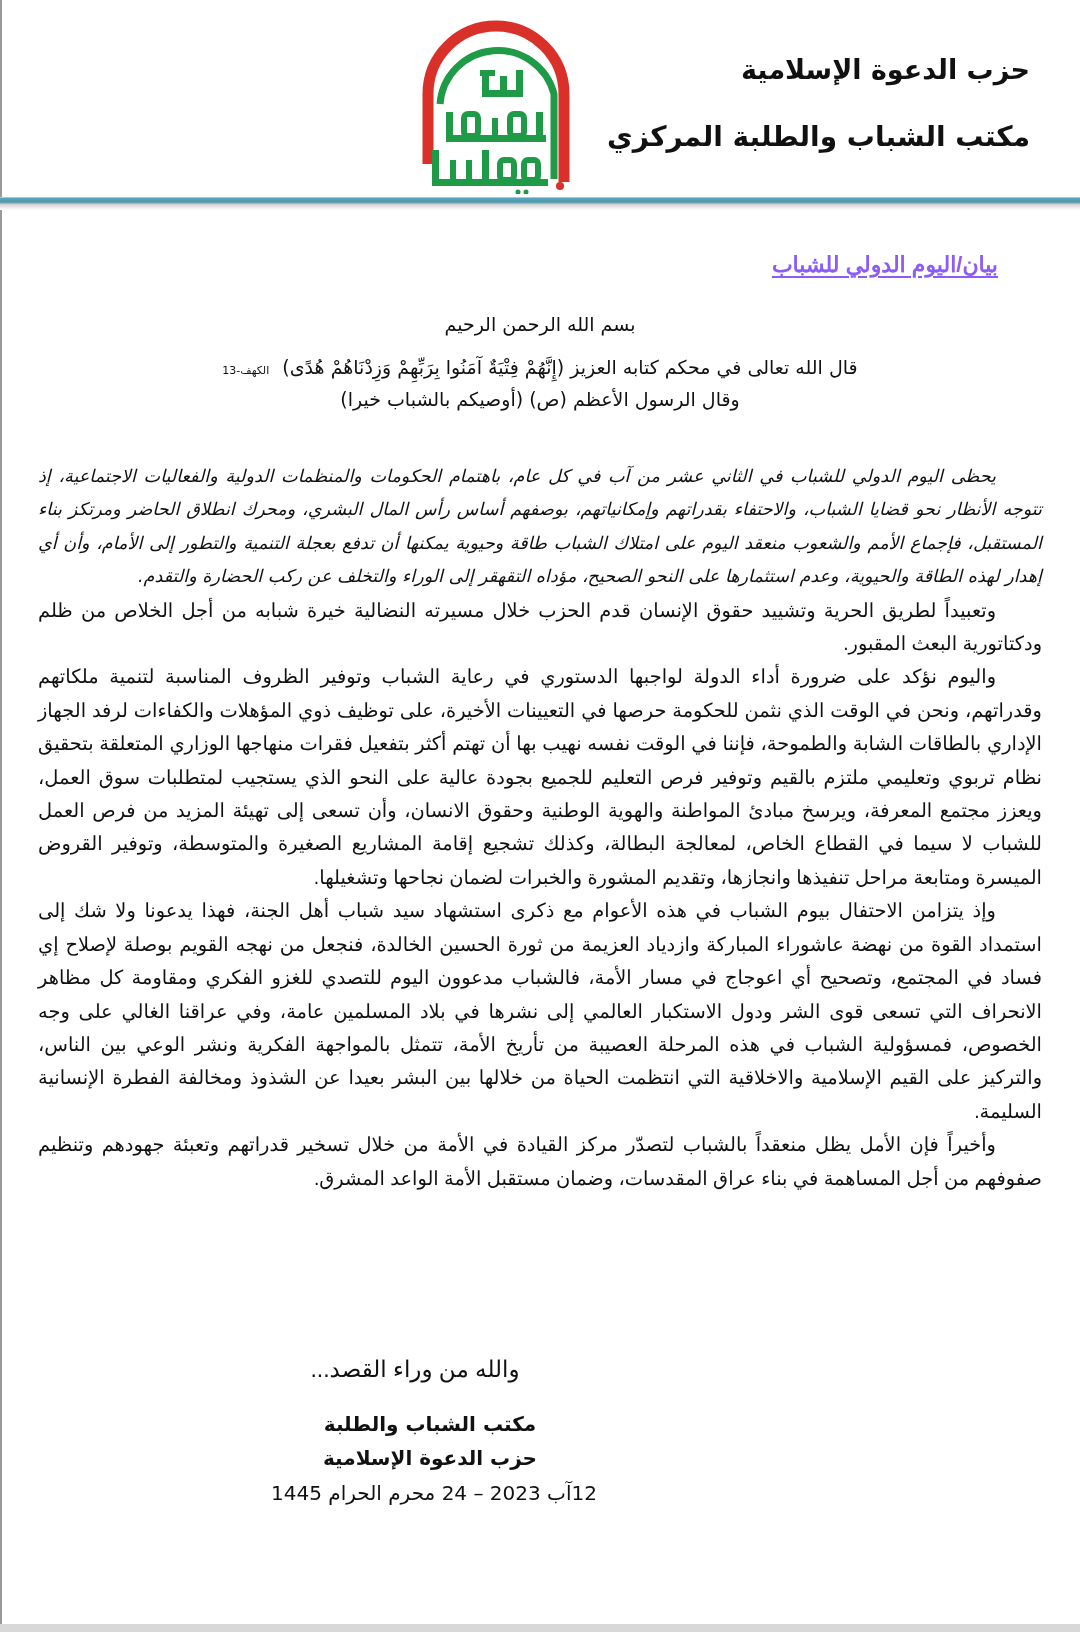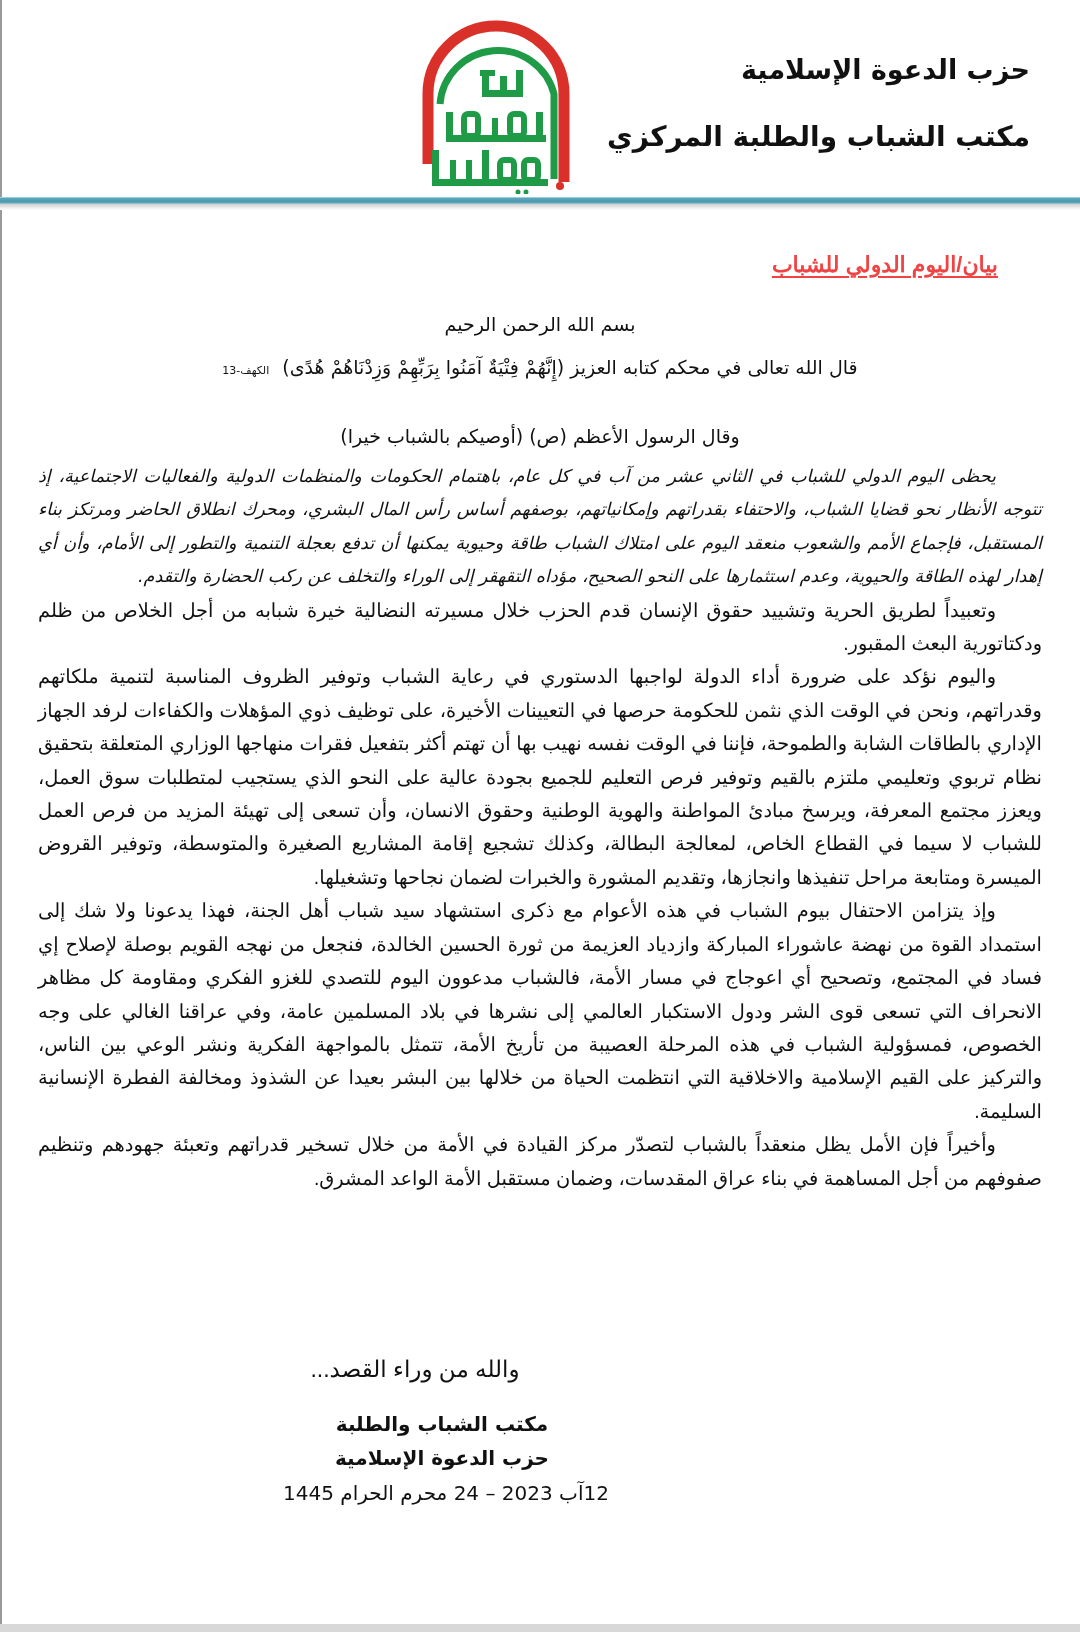--- a/index.html
+++ b/index.html
@@ -78,39 +78,39 @@
       position: absolute;
       right: 82px;
       top: 252px;
       direction: rtl;
       font-family: "Liberation Sans", sans-serif;
       font-weight: bold;
       font-size: 22px;
       text-decoration: underline;
       text-underline-offset: 4px;
       text-decoration-thickness: 2px;
-      color: #ef4444;
+      color: #8b5cf6;
     }
     .center-line {
       position: absolute;
       left: 0;
       width: 1080px;
       text-align: center;
       direction: rtl;
       font-family: "DejaVu Sans", sans-serif;
       font-size: 19px;
       color: #111;
     }
     .basmala { top: 313px; }
     .quran-line { top: 356px; }
     .quran-ref {
       font-size: 11px;
       margin-right: 7px;
     }
-    .hadith-line { top: 425px; text-align: center; }
+    .hadith-line { top: 388px; text-align: center; }
 
     .paragraphs {
       position: absolute;
       left: 38px;
       top: 460px;
       width: 1004px;
       direction: rtl;
       text-align: justify;
       text-align-last: right;
       font-family: "DejaVu Sans", sans-serif;
@@ -145,27 +145,26 @@
     .signature {
       position: absolute;
       left: 0;
       width: 860px;
       text-align: center;
       direction: rtl;
       font-family: "DejaVu Sans", sans-serif;
       font-weight: bold;
       font-size: 20px;
       color: #111;
-      padding-left: 12px;
     }
     .sig-office { top: 1412px; }
     .sig-party { top: 1446px; }
     .sig-date {
       position: absolute;
-      left: 16px;
+      left: 4px;
       width: 860px;
       text-align: center;
       direction: rtl;
       font-family: "DejaVu Sans", sans-serif;
       font-size: 20px;
       top: 1481px;
       color: #111;
     }
   </style>
 </head>

